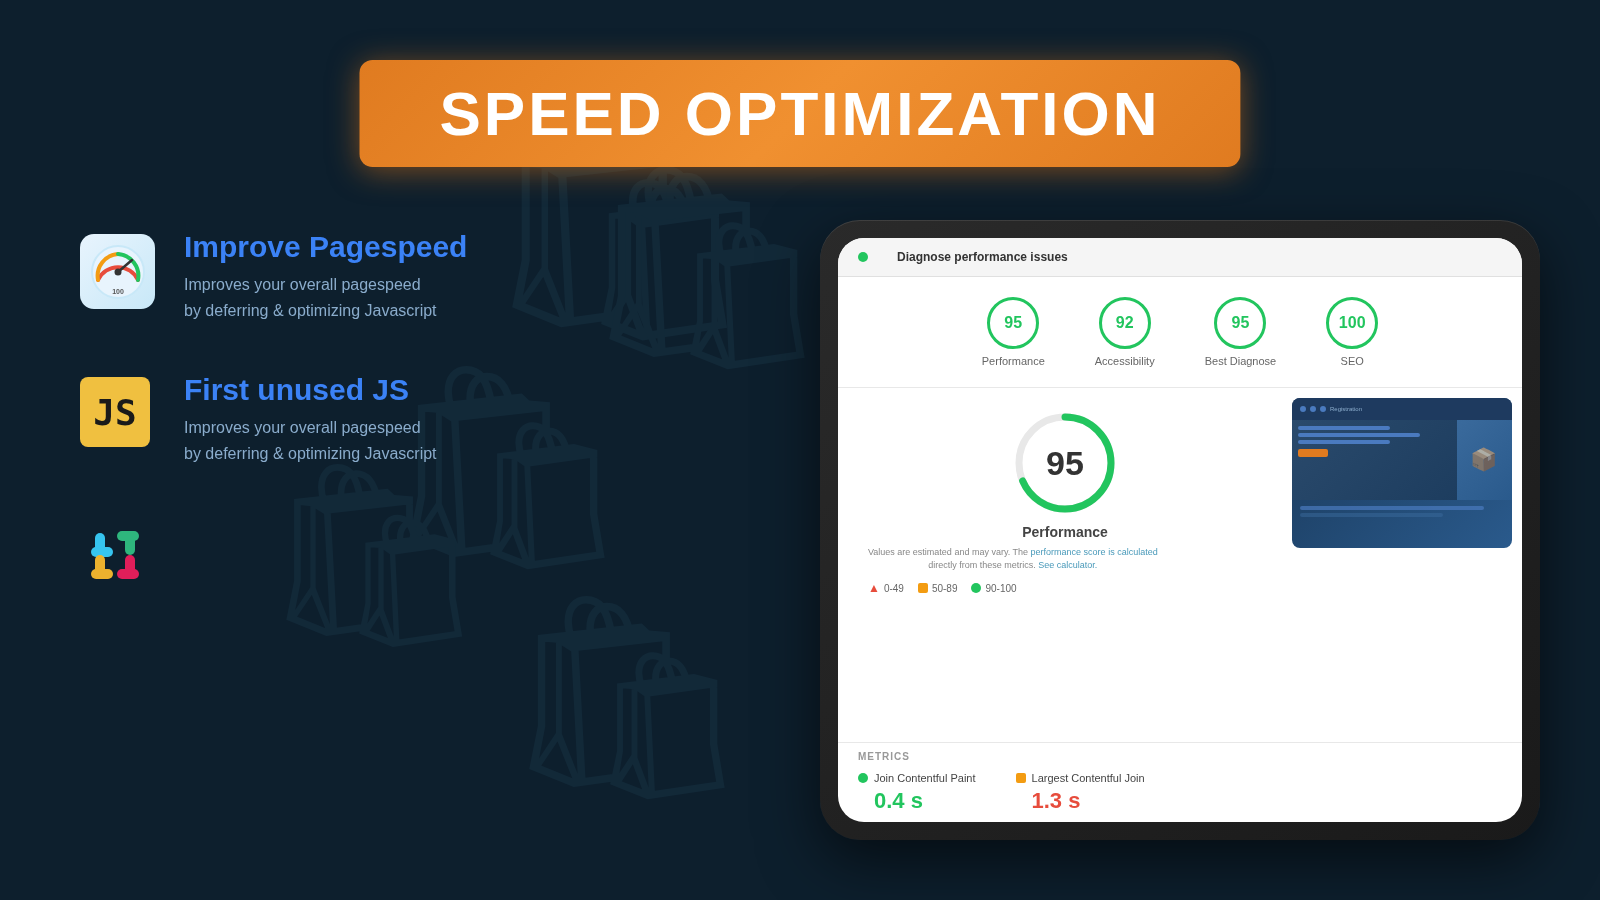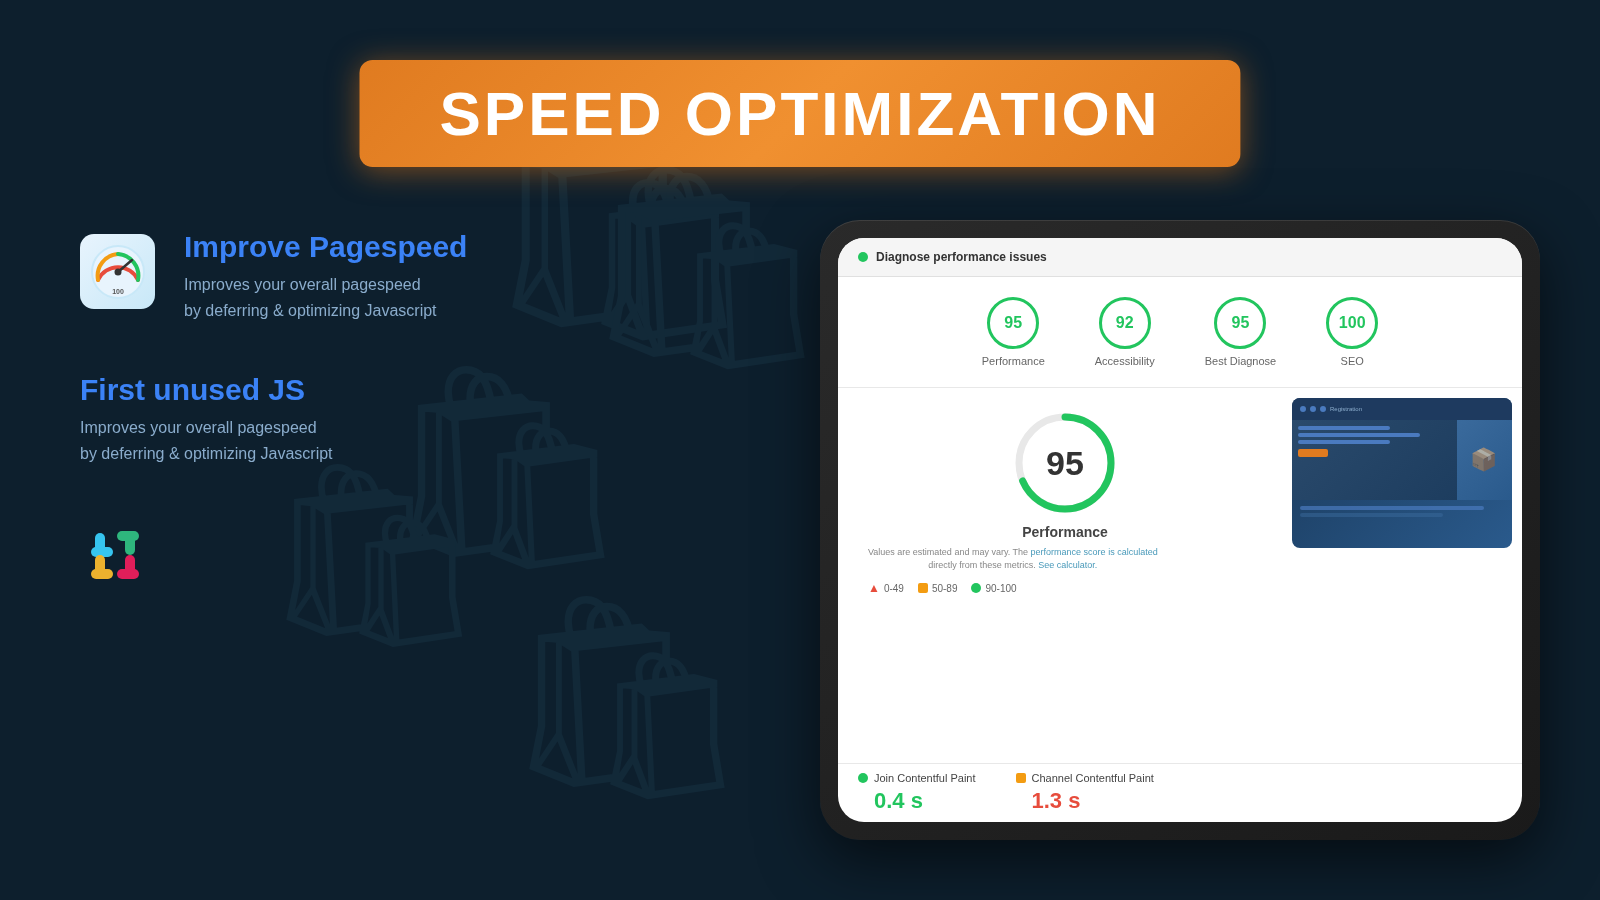--- a/index.html
+++ b/index.html
@@ -158,20 +158,21 @@
       width: 10px;
       height: 10px;
       border-radius: 50%;
       background: #22c55e;
     }
 
     .screen-header-text {
       font-size: 12px;
       font-weight: 600;
       color: #333;
+      margin-left: 21px;
     }
 
     
     .scores-row {
       display: flex;
       justify-content: center;
       gap: 50px;
       padding: 20px 30px;
       border-bottom: 1px solid #e8e8e8;
     }
@@ -417,20 +418,23 @@
     <div class="feature-text">
       <h2>Improve Pagespeed</h2>
       <p>
         <span>Improves your overall pagespeed</span><br>
         <span>by deferring &amp; optimizing Javascript</span>
       </p>
     </div>
   </div>
 
   <div class="feature-item">
+    <div class="feature-icon-wrap">
+      <div class="feature-icon-js">JS</div>
+    </div>
     <div class="feature-text">
       <h2>First unused JS</h2>
       <p>
         <span>Improves your overall pagespeed</span><br>
         <span>by deferring &amp; optimizing Javascript</span>
       </p>
     </div>
   </div>
 
   <div class="feature-item">
@@ -559,34 +563,35 @@
             <div style="padding: 6px 8px;">
               <div style="height:4px; background:#4a7abf; border-radius:2px; margin-bottom:3px; width:90%; opacity:0.7;"></div>
               <div style="height:4px; background:#3a6a9c; border-radius:2px; width:70%; opacity:0.5;"></div>
             </div>
           </div>
         </div>
 
       </div>
 
       <div class="metrics-section">
+        <div class="metrics-title">METRICS</div>
         <div class="metrics-row">
 
           <div class="metric-item">
             <div class="metric-header">
               <div class="metric-dot green"></div>
               <span>Join Contentful Paint</span>
             </div>
             <div class="metric-value green">0.4 s</div>
           </div>
 
           <div class="metric-item">
             <div class="metric-header">
               <div class="metric-dot orange"></div>
-              <span>Channel Contentful Paint</span>
+              <span>Largest Contentful Join</span>
             </div>
             <div class="metric-value red">1.3 s</div>
           </div>
 
         </div>
       </div>
 
     </div>
   </div>
 </div>

